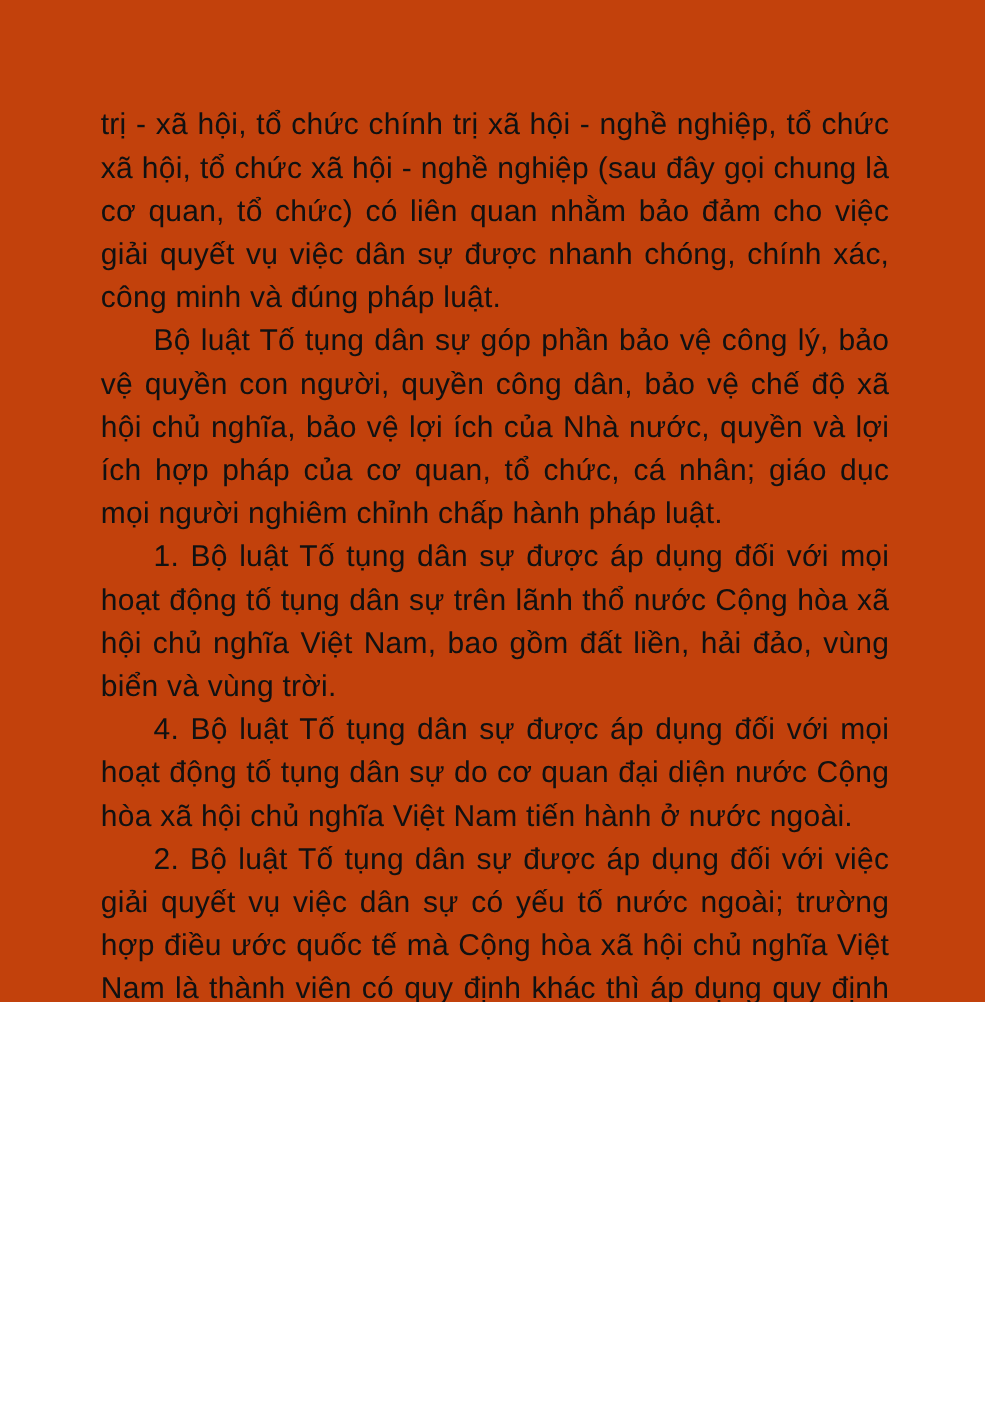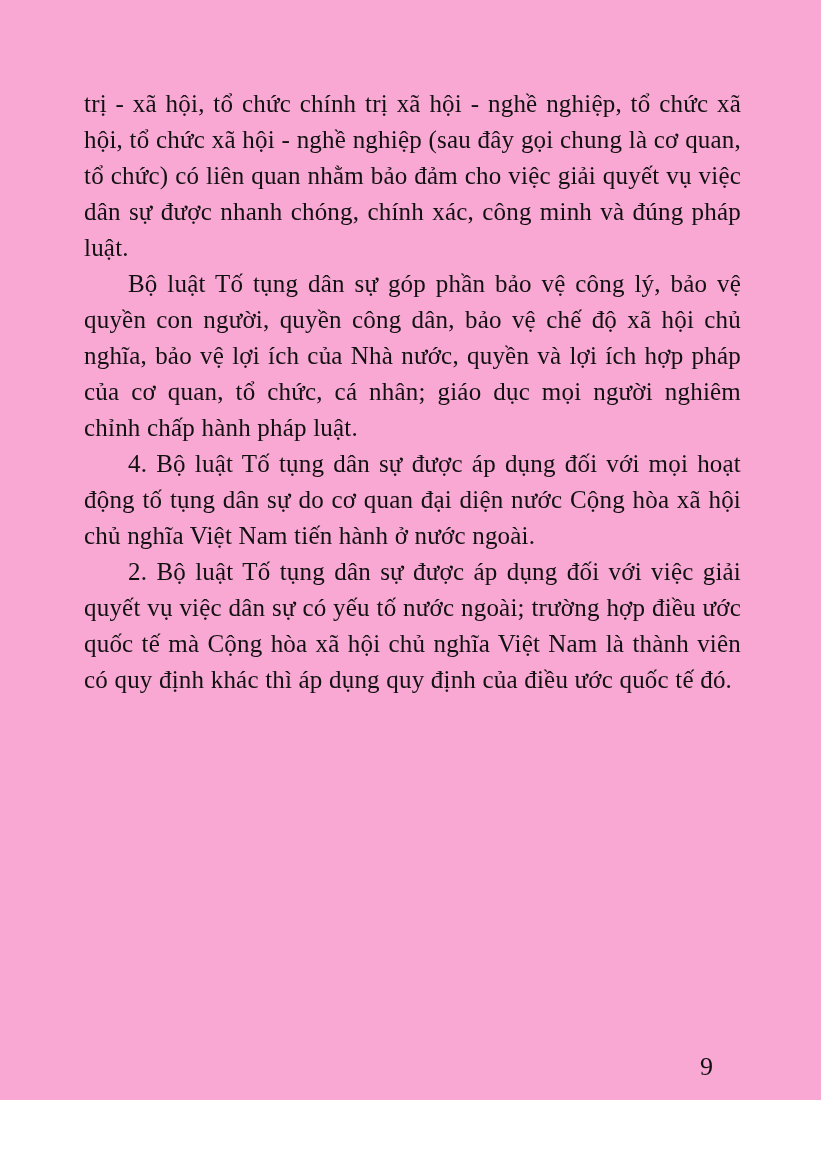--- a/index.html
+++ b/index.html
@@ -3,24 +3,24 @@
 <meta charset="utf-8">
 <style>
   html, body {
     margin: 0;
     padding: 0;
     background: #ffffff;
   }
   .book-page {
     position: relative;
     width: 821px;
-    height: 1100px;
-    background: #f9a8d4;
+    height: 835px;
+    background: #c2410c;
     color: #111111;
-    font-family: Liberation Serif, serif;
+    font-family: Liberation Sans, sans-serif;
     overflow: hidden;
     box-sizing: border-box;
   }
   .text-block {
     position: absolute;
     left: 84px;
     top: 86px;
     width: 657px;
     font-size: 25px;
     line-height: 36px;
@@ -58,20 +58,21 @@
 
 <div class="book-page">
 
   <div class="text-block">
 
     <p>trị - xã hội, tổ chức chính trị xã hội - nghề nghiệp, tổ chức xã hội, tổ chức xã hội - nghề nghiệp (sau đây gọi chung là cơ quan, tổ chức) có liên quan nhằm bảo đảm cho việc giải quyết vụ việc dân sự được nhanh chóng, chính xác, công minh và đúng pháp luật.</p>
 
     <p class="para-indent">Bộ luật Tố tụng dân sự góp phần bảo vệ công lý, bảo vệ quyền con người, quyền công dân, bảo vệ chế độ xã hội chủ nghĩa, bảo vệ lợi ích của Nhà nước, quyền và lợi ích hợp pháp của cơ quan, tổ chức, cá nhân; giáo dục mọi người nghiêm chỉnh chấp hành pháp luật.</p>
 
 
+    <p class="para-indent">1. Bộ luật Tố tụng dân sự được áp dụng đối với mọi hoạt động tố tụng dân sự trên lãnh thổ nước Cộng hòa xã hội chủ nghĩa Việt Nam, bao gồm đất liền, hải đảo, vùng biển và vùng trời.</p>
 
     <p class="para-indent">4. Bộ luật Tố tụng dân sự được áp dụng đối với mọi hoạt động tố tụng dân sự do cơ quan đại diện nước Cộng hòa xã hội chủ nghĩa Việt Nam tiến hành ở nước ngoài.</p>
 
     <p class="para-indent">2. Bộ luật Tố tụng dân sự được áp dụng đối với việc giải quyết vụ việc dân sự có yếu tố nước ngoài; trường hợp điều ước quốc tế mà Cộng hòa xã hội chủ nghĩa Việt Nam là thành viên có quy định khác thì áp dụng quy định của điều ước quốc tế đó.</p>
 
 
   </div>
 
   <div class="page-number">9</div>
 

